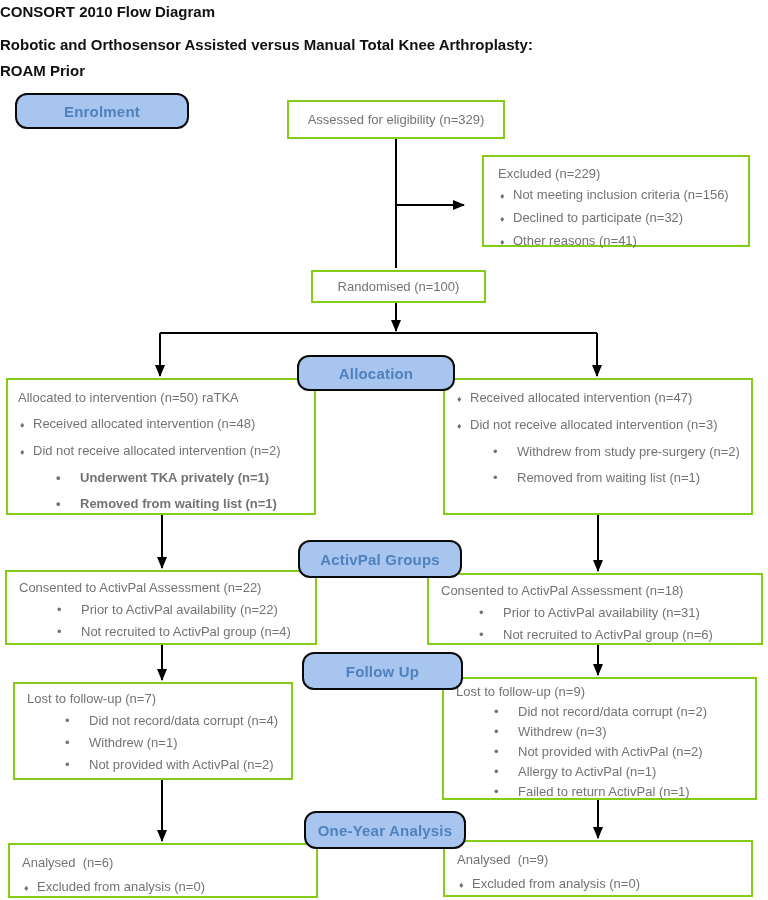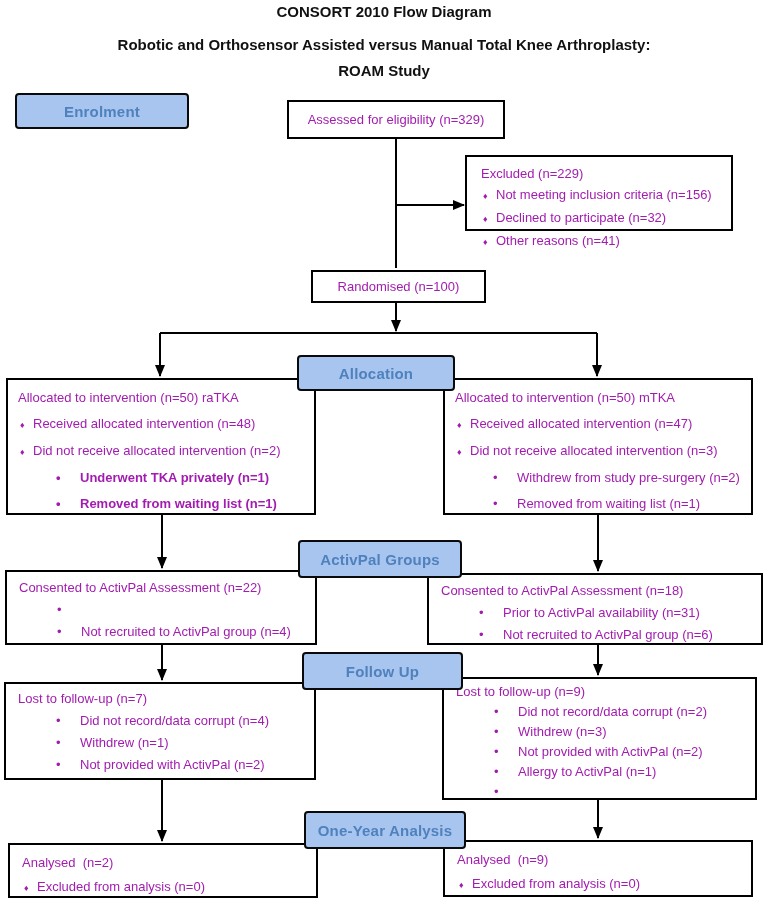--- a/index.html
+++ b/index.html
@@ -1,24 +1,24 @@
 <!DOCTYPE html>
 <html><head>
 <meta charset="utf-8">
 <style>
   html,body{margin:0;padding:0;background:#ffffff;}
   #canvas{position:relative;width:768px;height:900px;background:#fff;
           font-family:"Liberation Sans",sans-serif;color:#262626;overflow:hidden;}
-  .hdr{position:absolute;left:0;width:768px;text-align:center;font-weight:bold;
+  .hdr{position:absolute;left:0;width:768px;text-align:left;font-weight:bold;
        font-size:15px;color:#111;}
-  .stage{position:absolute;background:#a8c5ef;border:2px solid #0a0a0a;border-radius:4px;
+  .stage{position:absolute;background:#a8c5ef;border:2px solid #0a0a0a;border-radius:12px;
          color:#4f81bd;font-weight:bold;font-size:15px;display:flex;align-items:center;
          justify-content:center;z-index:5;letter-spacing:.2px;}
-  .box{position:absolute;background:#fff;border:2px solid #000000;font-size:13px;
-       color:#a21caf;box-sizing:border-box;z-index:2;}
+  .box{position:absolute;background:#fff;border:2px solid #84cc16;font-size:13px;
+       color:#737373;box-sizing:border-box;z-index:2;}
   .box.center{display:flex;align-items:center;justify-content:center;text-align:center;}
   .box .bt{white-space:pre-wrap;}
   .li{display:flex;align-items:baseline;}
   .bu{flex:0 0 auto;text-align:left;}
   .bd{width:13px;font-size:9px;}            
   .br{width:24px;font-size:13px;}           
   .d{padding-left:2px;}
   .s{padding-left:38px;}
   .bold{font-weight:bold;}
   
@@ -52,33 +52,33 @@
       <line x1="598" y1="515" x2="598" y2="571" marker-end="url(#ah)"></line>
       <line x1="162" y1="645" x2="162" y2="680" marker-end="url(#ah)"></line>
       <line x1="598" y1="645" x2="598" y2="675" marker-end="url(#ah)"></line>
       <line x1="162" y1="780" x2="162" y2="841" marker-end="url(#ah)"></line>
       <line x1="598" y1="800" x2="598" y2="838" marker-end="url(#ah)"></line>
     </g>
   </svg>
 
   <div class="hdr" style="top:3px">CONSORT 2010 Flow Diagram</div>
   <div class="hdr" style="top:36px">Robotic and Orthosensor Assisted versus Manual Total Knee Arthroplasty:</div>
-  <div class="hdr" style="top:62px">ROAM Study</div>
+  <div class="hdr" style="top:62px">ROAM Prior</div>
 
   <div class="stage" style="left:15px;top:93px;width:170px;height:32px">Enrolment</div>
   <div class="stage" style="left:297px;top:355px;width:154px;height:32px">Allocation</div>
   <div class="stage" style="left:298px;top:540px;width:160px;height:34px">ActivPal Groups</div>
   <div class="stage" style="left:302px;top:652px;width:157px;height:34px">Follow Up</div>
   <div class="stage" style="left:304px;top:811px;width:158px;height:34px">One-Year Analysis</div>
 
   <div class="box center" style="left:287px;top:100px;width:218px;height:39px">
     <span>Assessed for eligibility (n=329)</span>
   </div>
 
-  <div class="box excl" style="left:465px;top:155px;width:268px;height:76px">
+  <div class="box excl" style="left:482px;top:155px;width:268px;height:92px">
     <div class="bt">Excluded (n=229)</div>
     <div class="li d">
         <span class="bu bd">♦</span>
         <span>Not meeting inclusion criteria (n=156)</span>
       </div>
     <div class="li d">
         <span class="bu bd">♦</span>
         <span>Declined to participate (n=32)</span>
       </div>
     <div class="li d">
@@ -105,21 +105,20 @@
         <span class="bu br">•</span>
         <span>Underwent TKA privately (n=1)</span>
       </div>
     <div class="li s bold">
         <span class="bu br">•</span>
         <span>Removed from waiting list (n=1)</span>
       </div>
   </div>
 
   <div class="box alloc" style="left:443px;top:378px;width:310px;height:137px">
-    <div class="bt">Allocated to intervention (n=50) mTKA</div>
     <div class="li d">
         <span class="bu bd">♦</span>
         <span>Received allocated intervention (n=47)</span>
       </div>
     <div class="li d">
         <span class="bu bd">♦</span>
         <span>Did not receive allocated intervention (n=3)</span>
       </div>
     <div class="li s">
         <span class="bu br">•</span>
@@ -128,40 +127,41 @@
     <div class="li s">
         <span class="bu br">•</span>
         <span>Removed from waiting list (n=1)</span>
       </div>
   </div>
 
   <div class="box acti" style="left:5px;top:570px;width:312px;height:75px">
     <div class="bt">Consented to ActivPal Assessment (n=22)</div>
     <div class="li s">
         <span class="bu br">•</span>
+        <span>Prior to ActivPal availability (n=22)</span>
       </div>
     <div class="li s">
         <span class="bu br">•</span>
         <span>Not recruited to ActivPal group (n=4)</span>
       </div>
   </div>
 
   <div class="box acti" style="left:427px;top:573px;width:336px;height:72px">
     <div class="bt">Consented to ActivPal Assessment (n=18)</div>
     <div class="li s">
         <span class="bu br">•</span>
         <span>Prior to ActivPal availability (n=31)</span>
       </div>
     <div class="li s">
         <span class="bu br">•</span>
         <span>Not recruited to ActivPal group (n=6)</span>
       </div>
   </div>
 
-  <div class="box folw" style="left:4px;top:682px;width:312px;height:98px">
+  <div class="box folw" style="left:13px;top:682px;width:280px;height:98px">
     <div class="bt">Lost to follow-up (n=7)</div>
     <div class="li s">
         <span class="bu br">•</span>
         <span>Did not record/data corrupt (n=4)</span>
       </div>
     <div class="li s">
         <span class="bu br">•</span>
         <span>Withdrew (n=1)</span>
       </div>
     <div class="li s">
@@ -183,25 +183,26 @@
     <div class="li s">
         <span class="bu br">•</span>
         <span>Not provided with ActivPal (n=2)</span>
       </div>
     <div class="li s">
         <span class="bu br">•</span>
         <span>Allergy to ActivPal (n=1)</span>
       </div>
     <div class="li s">
         <span class="bu br">•</span>
+        <span>Failed to return ActivPal (n=1)</span>
       </div>
   </div>
 
   <div class="box anal" style="left:8px;top:843px;width:310px;height:55px">
-    <div class="bt">Analysed  (n=2)</div>
+    <div class="bt">Analysed  (n=6)</div>
     <div class="li d">
         <span class="bu bd">♦</span>
         <span>Excluded from analysis (n=0)</span>
       </div>
   </div>
 
   <div class="box anal" style="left:443px;top:840px;width:310px;height:57px">
     <div class="bt">Analysed  (n=9)</div>
     <div class="li d">
         <span class="bu bd">♦</span>

